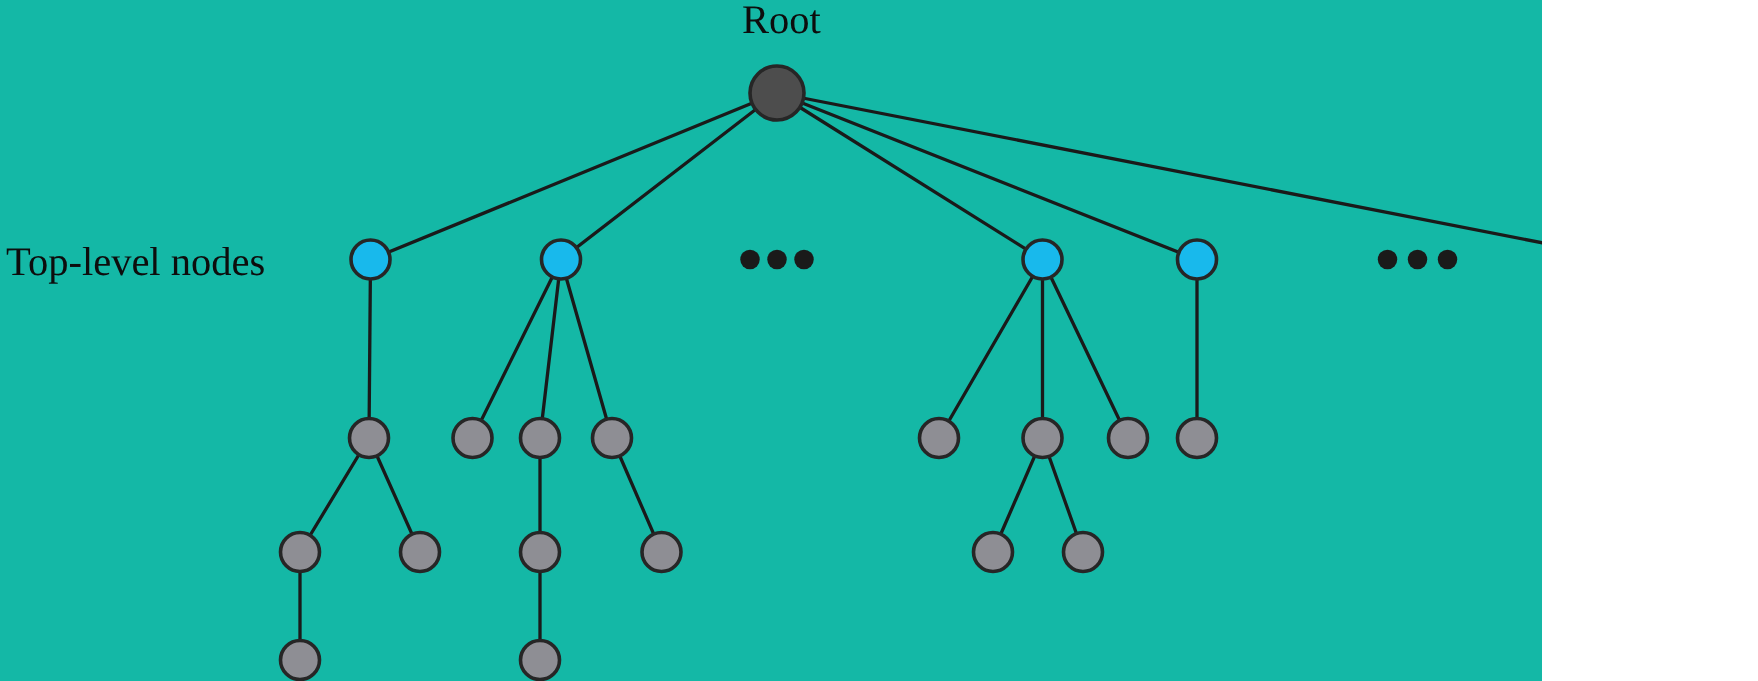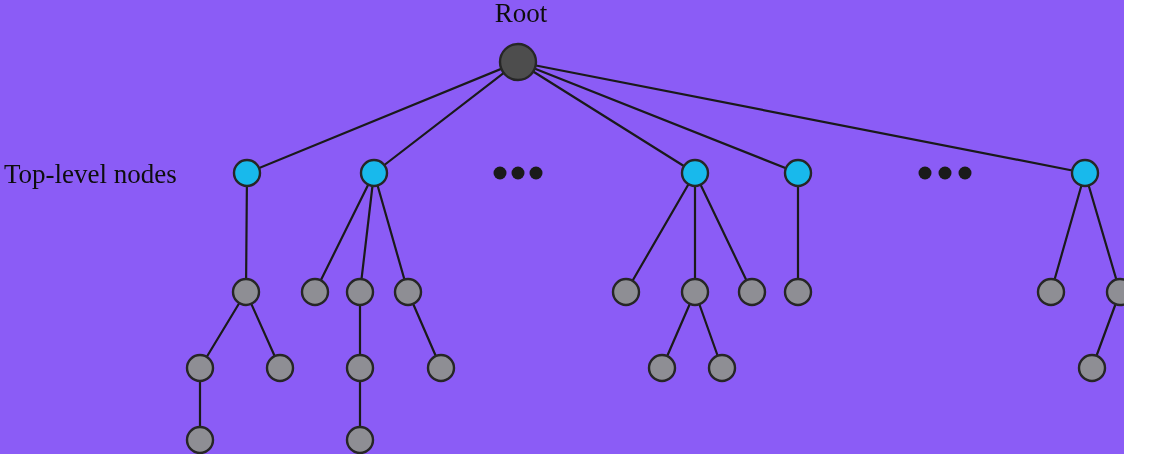--- a/index.html
+++ b/index.html
@@ -5,23 +5,23 @@
   html, body {
     margin: 0;
     padding: 0;
     background: #ffffff;
   }
   body {
     font-family: "Liberation Serif", "DejaVu Serif", serif;
   }
   #diagram-root {
     position: relative;
-    width: 1124px;
+    width: 1028px;
     height: 454px;
-    background: #8b5cf6;
+    background: #14b8a6;
     overflow: hidden;
   }
   svg#tree-svg {
     position: absolute;
     left: 0;
     top: 0;
     width: 1172px;
     height: 454px;
     display: block;
   }

